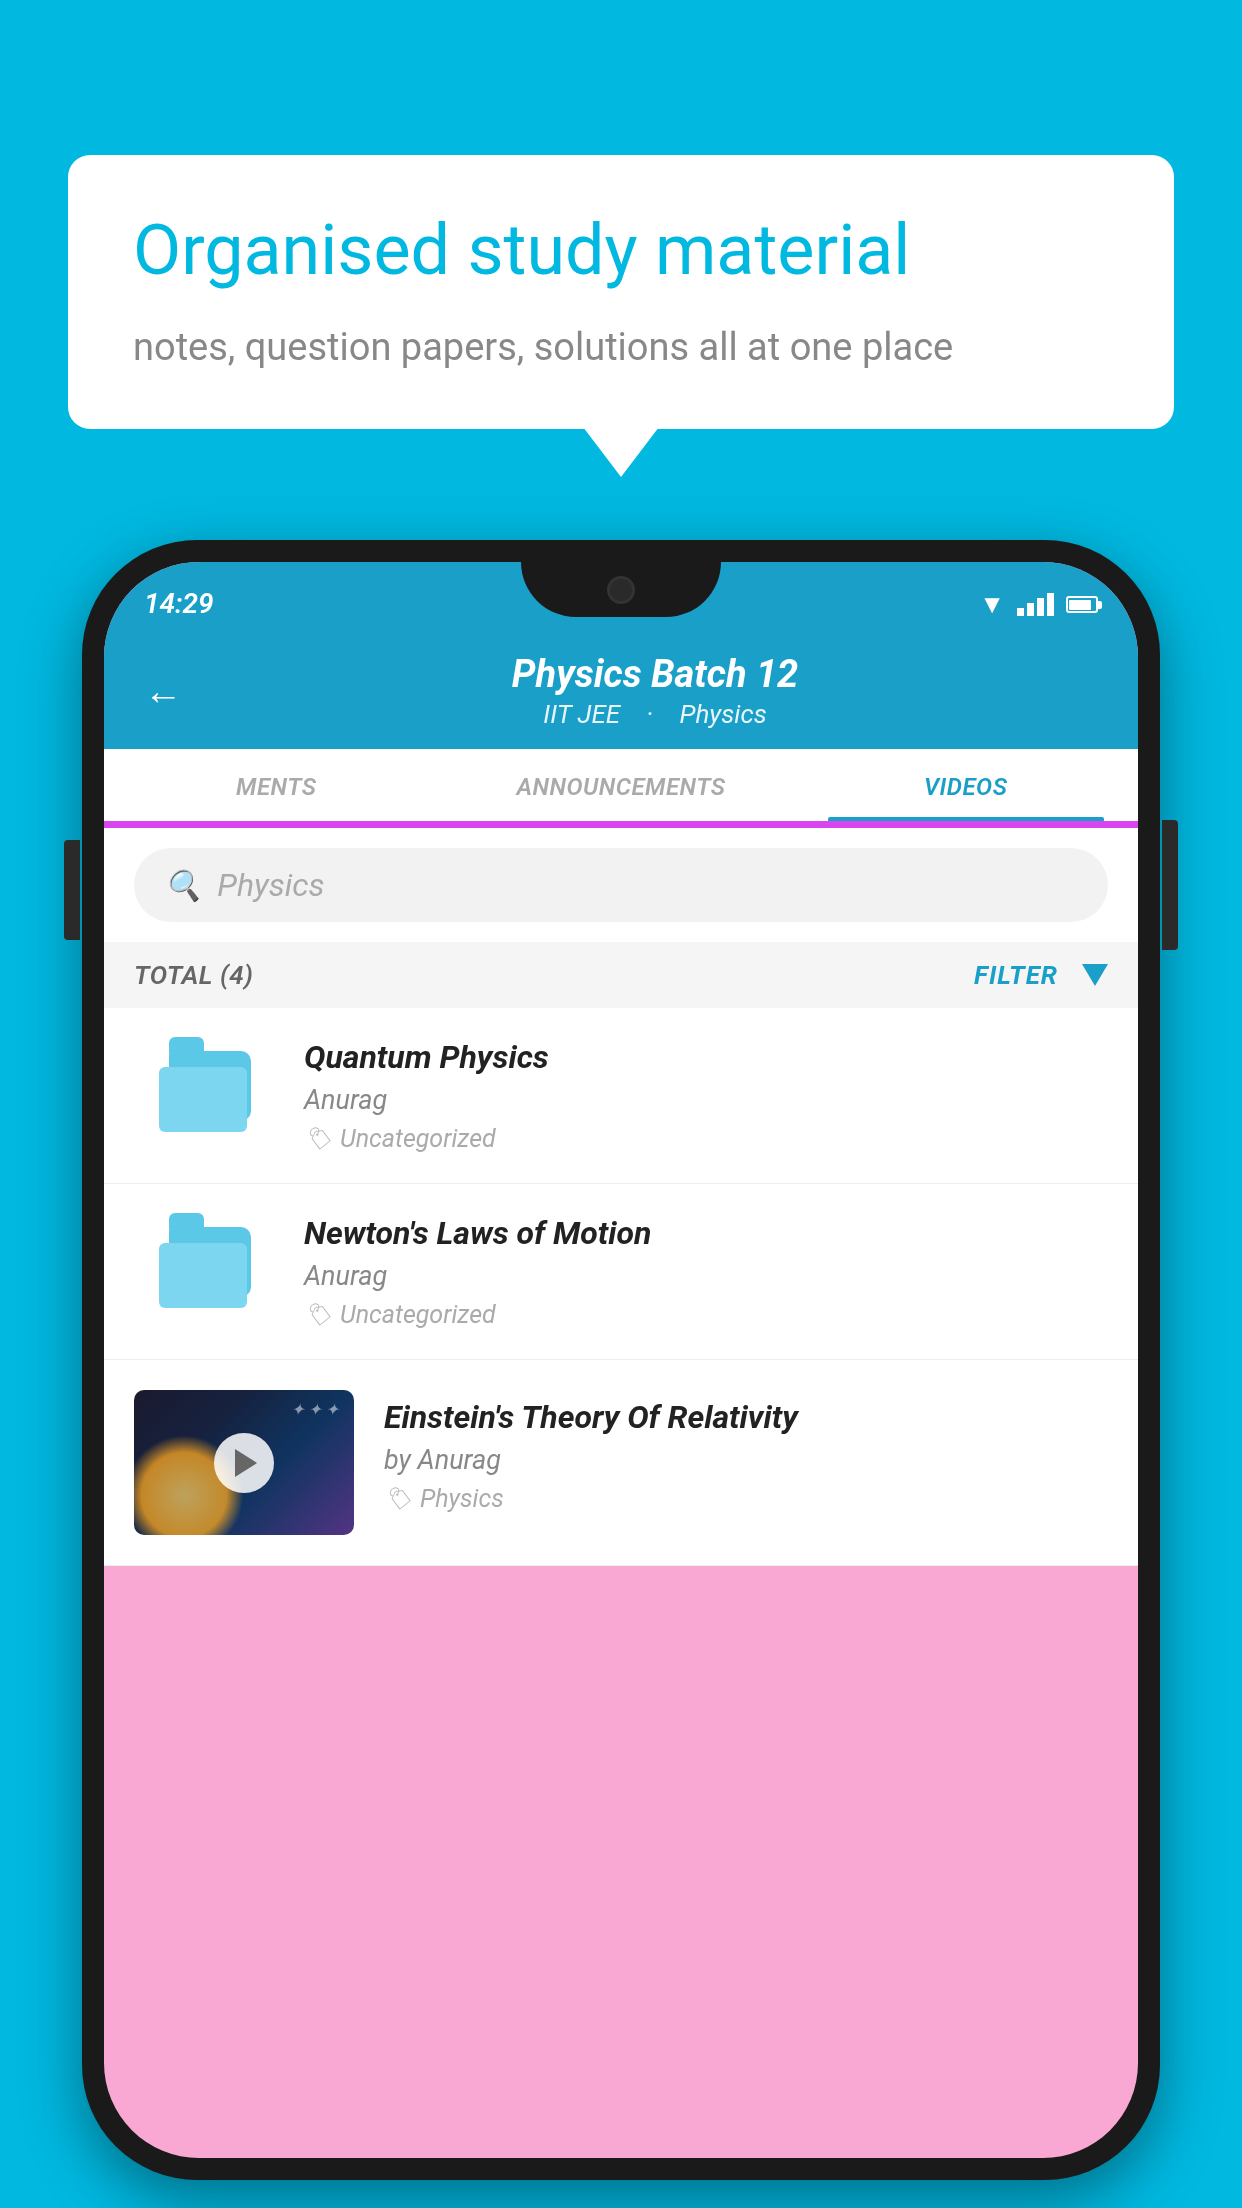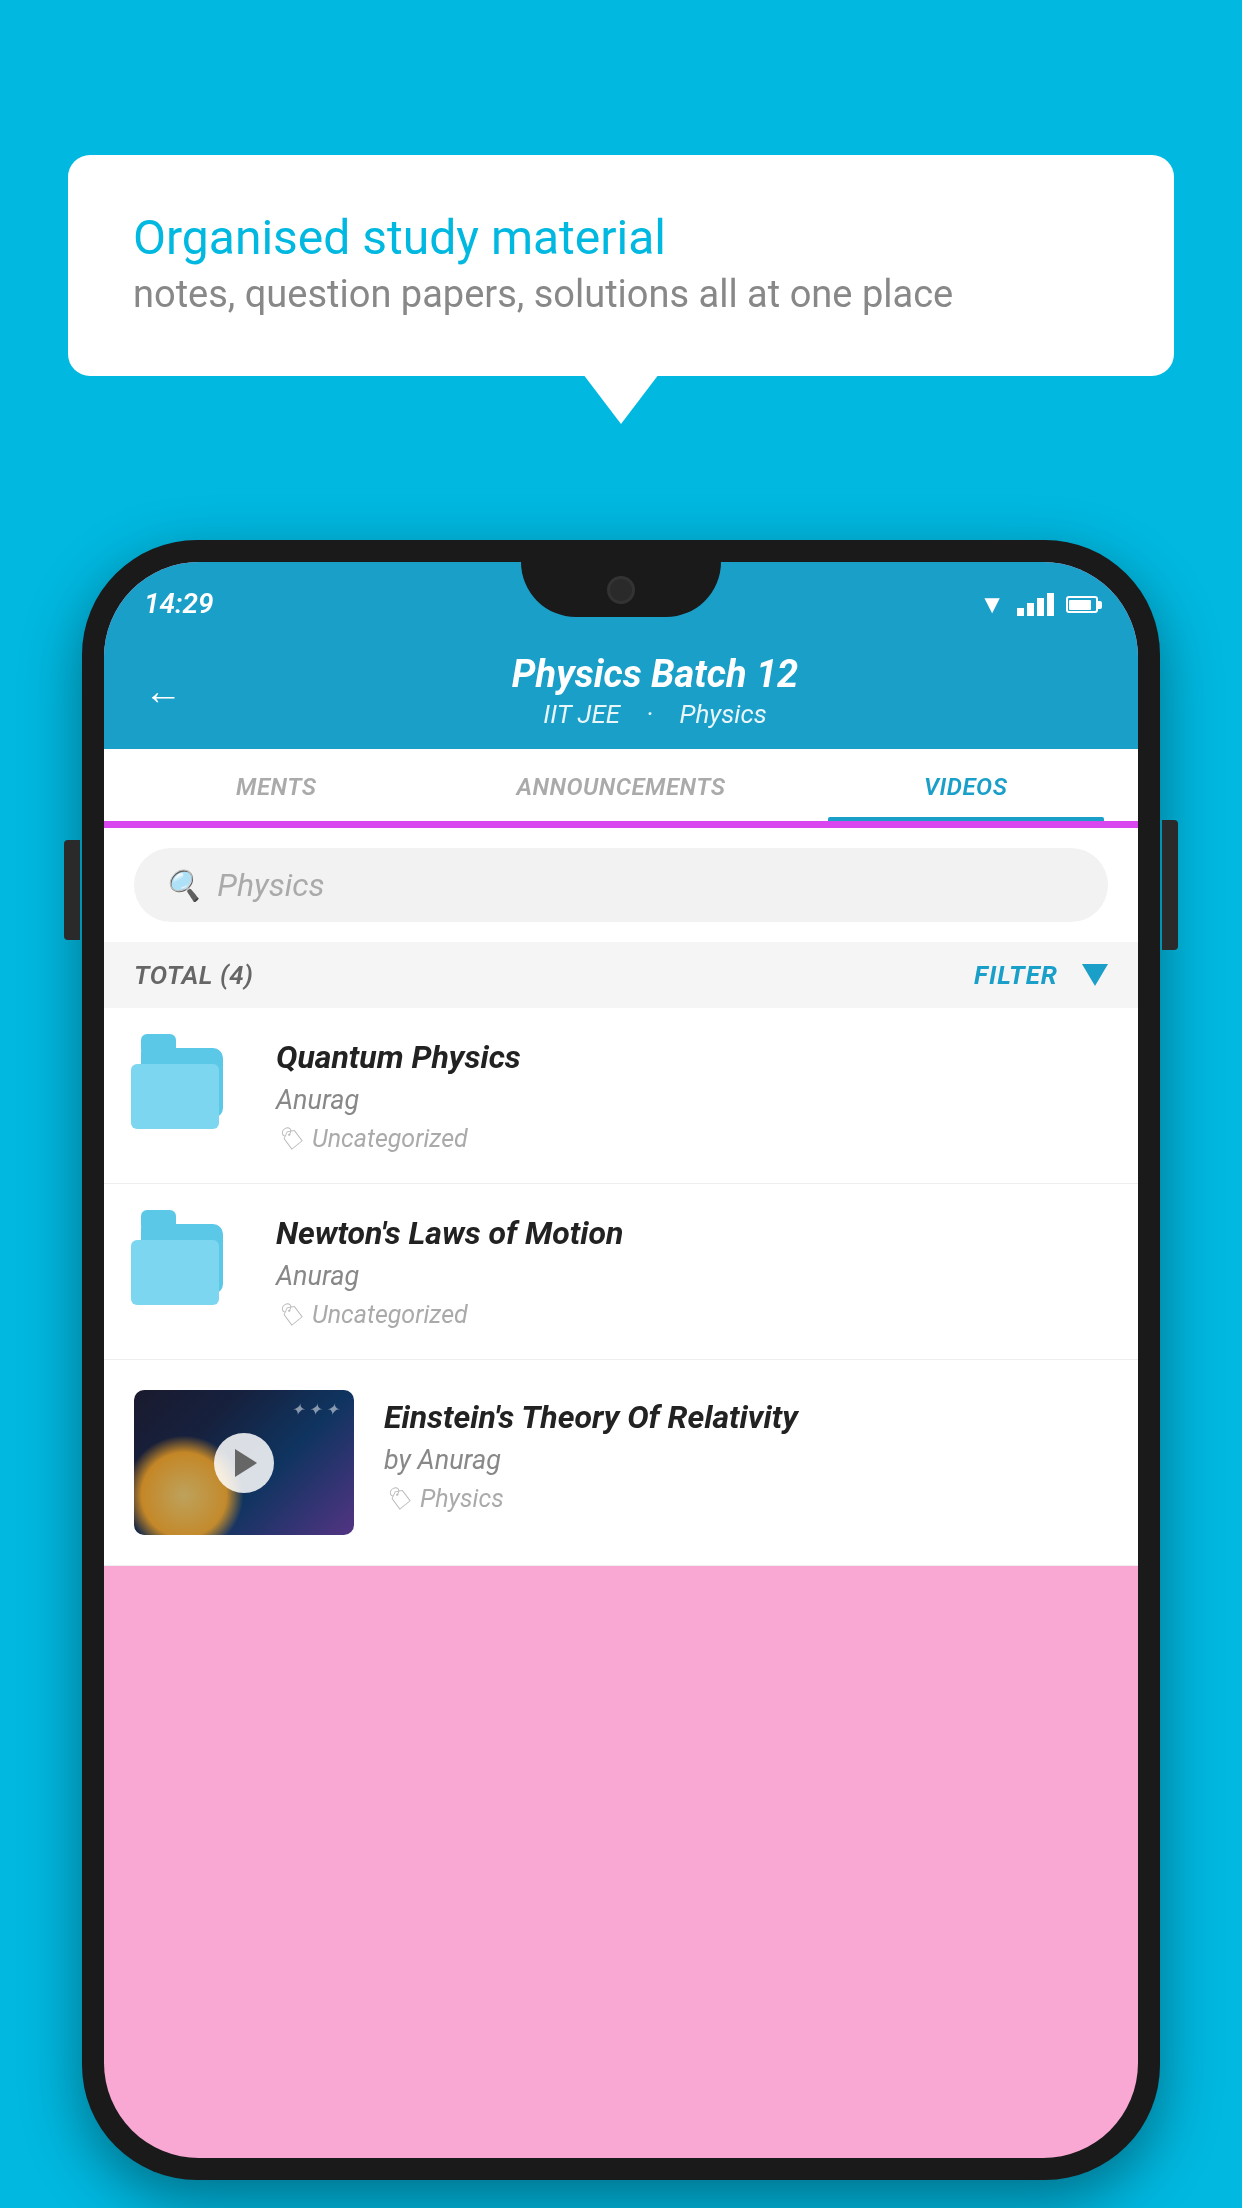--- a/index.html
+++ b/index.html
@@ -36,24 +36,24 @@
       transform: translateX(-50%);
       width: 0;
       height: 0;
       border-left: 38px solid transparent;
       border-right: 38px solid transparent;
       border-top: 50px solid white;
     }
 
     .speech-bubble-title {
       color: #00b8e0;
-      font-size: 48px;
+      font-size: 70px;
       font-weight: 400;
       line-height: 1.15;
-      margin-bottom: 7px;
+      margin-bottom: 34px;
     }
 
     .speech-bubble-subtitle {
       color: #888;
       font-size: 38px;
       font-weight: 400;
     }
 
     
     .phone-wrapper {
@@ -318,22 +318,22 @@
       cursor: pointer;
     }
 
     
     .video-list {
       background: white;
     }
 
     .video-item {
       display: flex;
-      align-items: flex-start;
-      padding: 30px 12px;
+      align-items: center;
+      padding: 30px 40px;
       border-bottom: 1px solid #eee;
       gap: 30px;
       cursor: pointer;
     }
 
     .video-thumb-area {
       width: 130px;
       height: 110px;
       flex-shrink: 0;
       display: flex;

